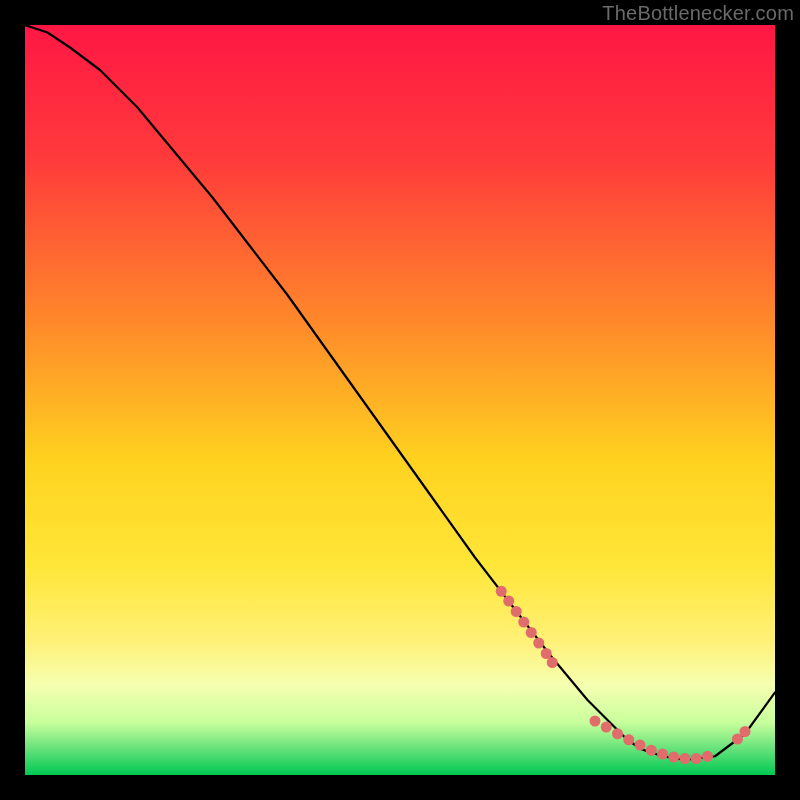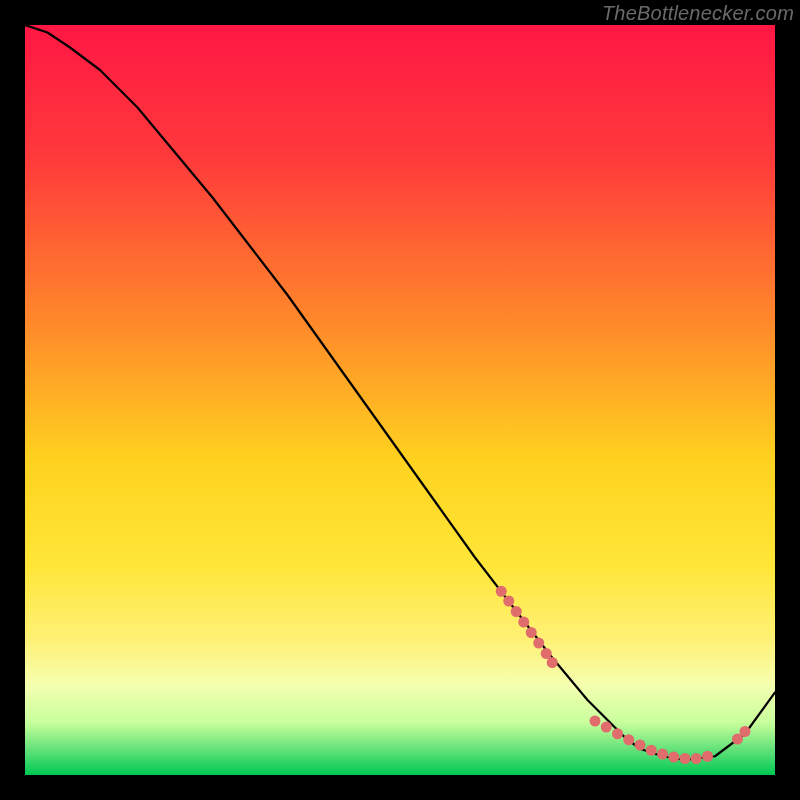--- a/index.html
+++ b/index.html
@@ -9,21 +9,20 @@
     height: 800px;
     background: #000000;
     overflow: hidden;
     font-family: Arial, Helvetica, sans-serif;
   }
   .stage {
     position: relative;
     width: 800px;
     height: 744px;
     background: #000000;
-    font-style: italic;
   }
   .plot {
     position: absolute;
     left: 25px;
     top: 25px;
     width: 750px;
     height: 750px;
   }
   .watermark {
     position: absolute;

